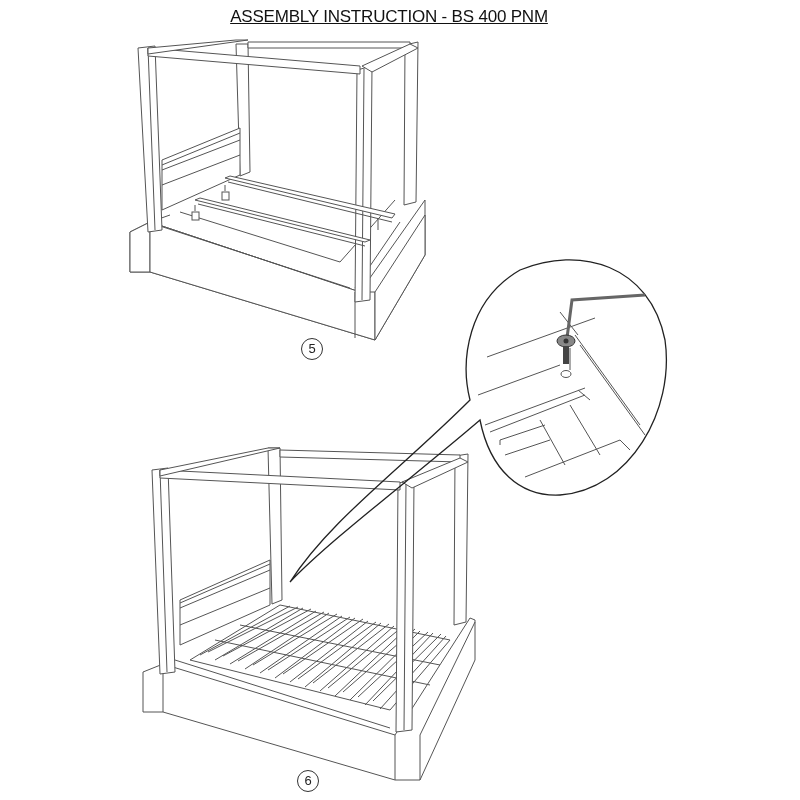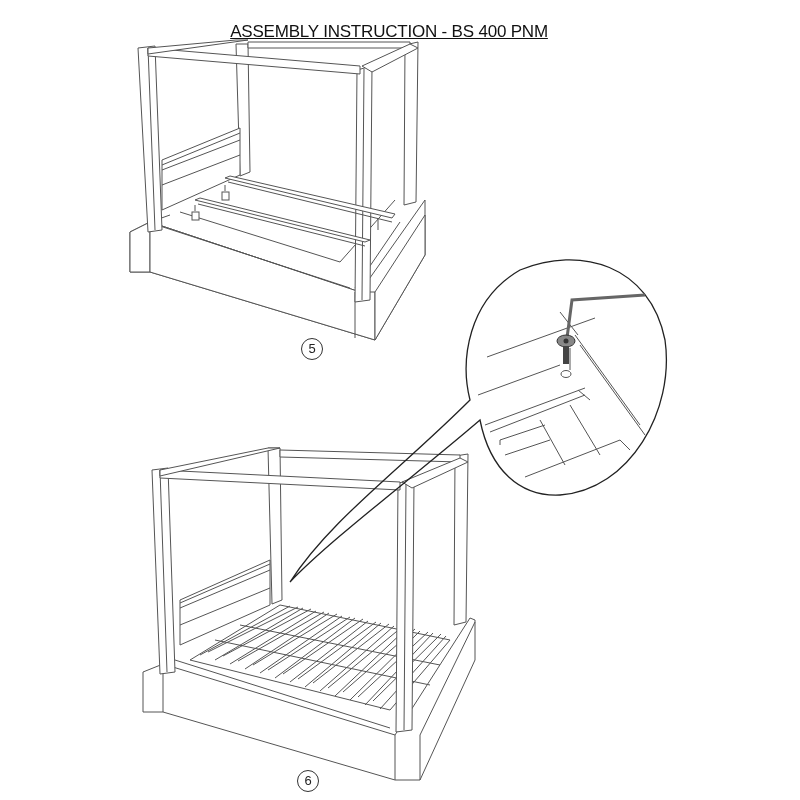--- a/index.html
+++ b/index.html
@@ -1,17 +1,17 @@
 <!DOCTYPE html>
 <html><head>
 <meta charset="utf-8">
 <style>
   html, body { margin:0; padding:0; background:#ffffff; }
   body { width:800px; height:800px; position:relative; overflow:hidden; font-family:"Liberation Sans", sans-serif; }
-  .title { position:absolute; left:0; top:22px; width:778px; text-align:center; font-size:17px; color:#111; text-decoration:underline; letter-spacing:-0.2px; z-index:2; }
+  .title { position:absolute; left:0; top:7px; width:778px; text-align:center; font-size:17px; color:#111; text-decoration:underline; letter-spacing:-0.2px; z-index:2; }
   .step { position:absolute; font-size:16px; color:#222; width:20px; height:20px; border:1.4px solid #333; border-radius:50%; text-align:center; line-height:19px; font-size:13px; }
   svg { position:absolute; left:0; top:0; }
   .ln { stroke:#555; stroke-width:1; fill:none; }
   .lf { stroke:#555; stroke-width:1; fill:#fff; }
   .dk { stroke:#222; stroke-width:1.3; fill:none; }
 </style>
 </head>
 <body>
 
 <div class="title">ASSEMBLY INSTRUCTION - BS 400 PNM</div>

